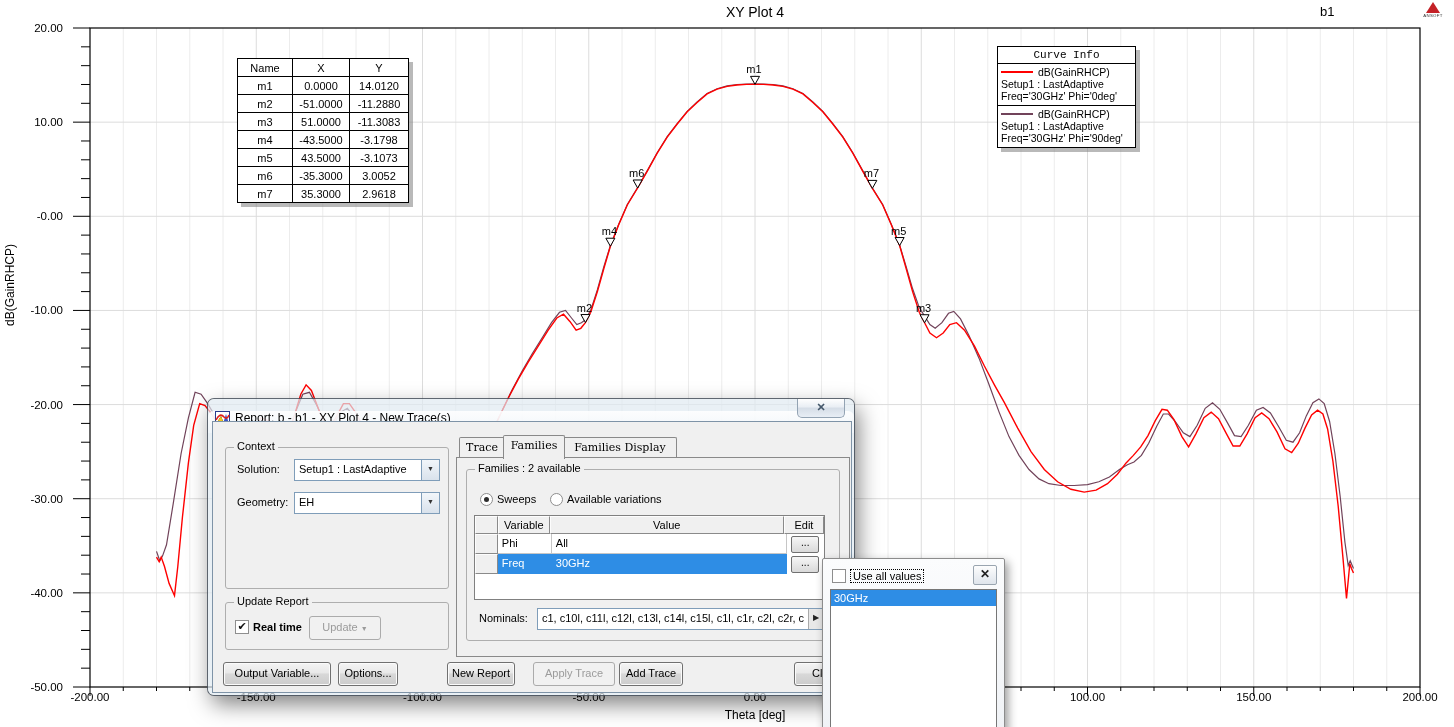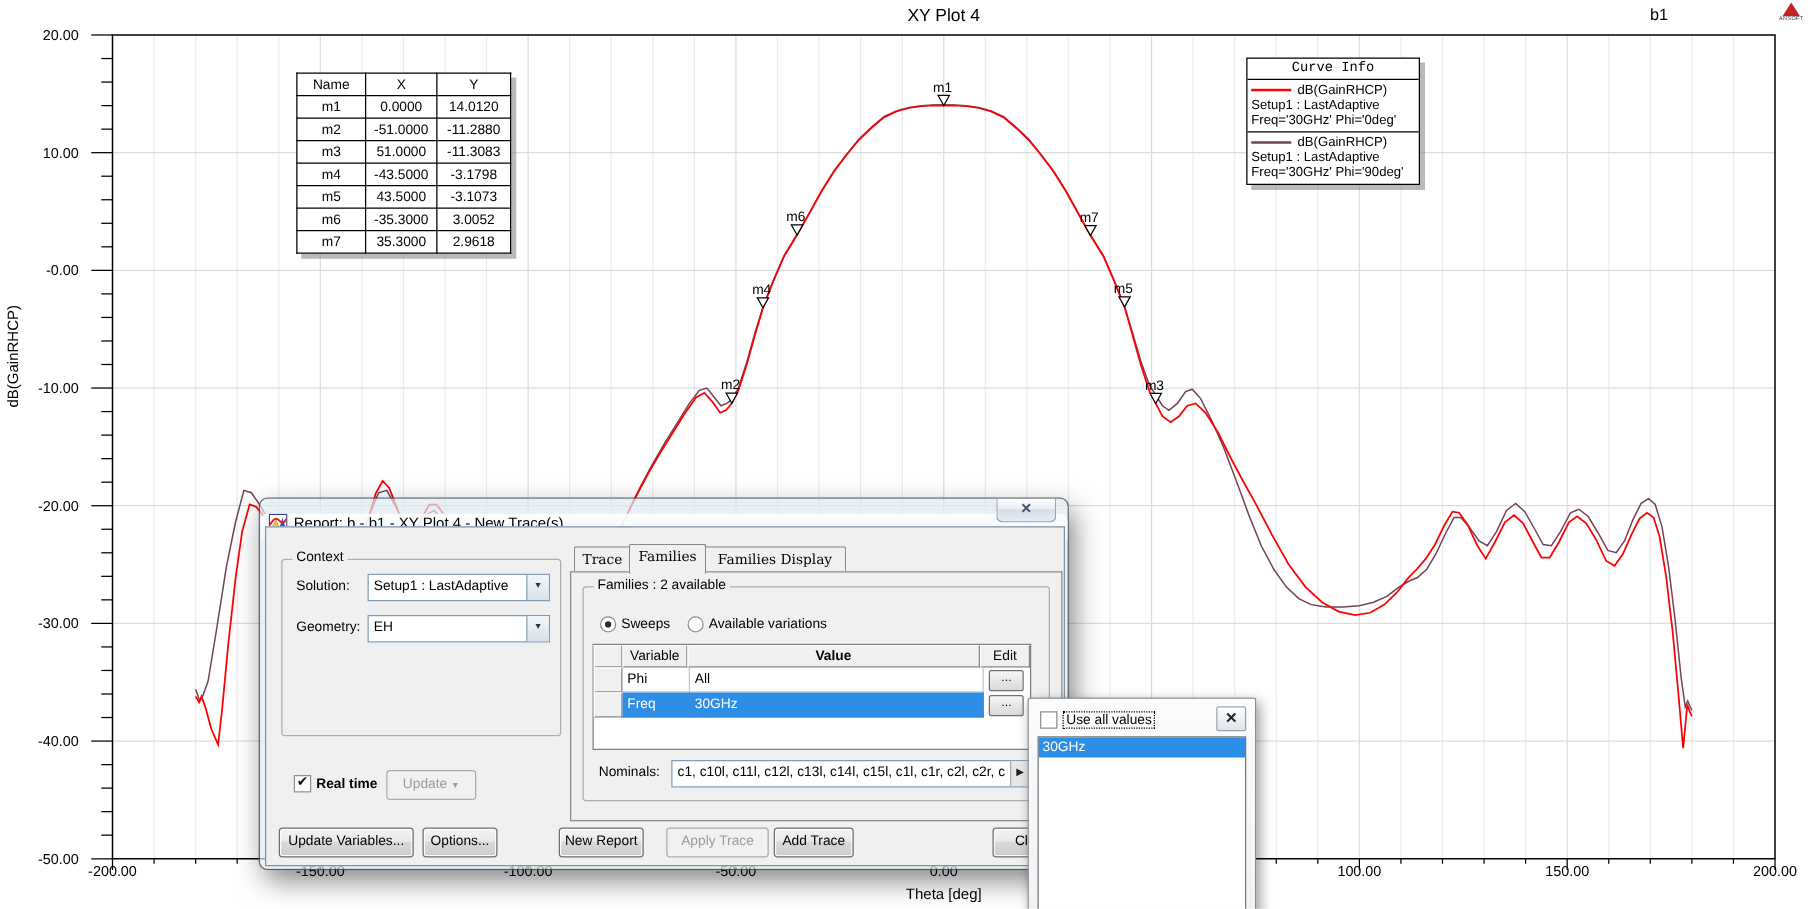--- a/index.html
+++ b/index.html
@@ -361,50 +361,53 @@
     <div class="combo" style="left:81px;top:37px;width:140px;">
       <span>Setup1 : LastAdaptive</span>
       <span class="drop">▼</span>
     </div>
     <div class="lbl" style="left:24px;top:74px;">Geometry:</div>
     <div class="combo" style="left:81px;top:70px;width:140px;">
       <span>EH</span>
       <span class="drop">▼</span>
     </div>
 
+    <div class="grp" style="left:12px;top:180px;width:222px;height:46px;">
+      <span class="glabel">Update Report</span>
+    </div>
     <div class="cb" style="left:22px;top:198px;">
       <span>✔</span>
     </div>
     <div class="lbl" style="left:40px;top:199px;font-weight:bold;">Real time</div>
     <div class="btn dis" style="left:96px;top:194px;width:70px;">
       <span>Update</span>
       <span style="font-size:7px;">▼</span>
     </div>
 
-    <div class="btn" style="left:10px;top:240px;width:106px;">Update Variables...</div>
+    <div class="btn" style="left:10px;top:240px;width:106px;">Output Variable...</div>
     <div class="btn" style="left:125px;top:240px;width:58px;">Options...</div>
 
     <div class="tab" style="left:246px;width:44px;">Trace</div>
     <div class="tab active" style="left:290px;width:60px;">Families</div>
     <div class="tab" style="left:350px;width:112px;">Families Display</div>
     <div class="tabpanel"></div>
 
     <div class="grp" style="left:253px;top:47px;width:372px;height:170px;background:#f0f0f0;">
       <span class="glabel">Families : 2 available</span>
     </div>
     <div class="radio on" style="left:267px;top:71px;"></div>
     <div class="lbl" style="left:284px;top:71px;">Sweeps</div>
     <div class="radio" style="left:337px;top:71px;"></div>
     <div class="lbl" style="left:354px;top:71px;">Available variations</div>
 
     <div class="vtable">
       <div class="vrow header">
         <div class="selcell" style="width:18px;"></div>
         <div class="hcell" style="width:48px;">Variable</div>
-        <div class="hcell" style="width:241px;font-weight:bold;">Value</div>
+        <div class="hcell" style="width:241px;">Value</div>
         <div class="hcell" style="width:36px;">Edit</div>
       </div>
       <div id="vrows">
           <div class="vrow">
             <div class="selcell" style="width:18px;"></div>
             <div class="vcell" style="width:48px;">Phi</div>
             <div class="vcell" style="width:241px;">All</div>
             <div style="width:40px;">
               <div class="dots">...</div>
             </div>

